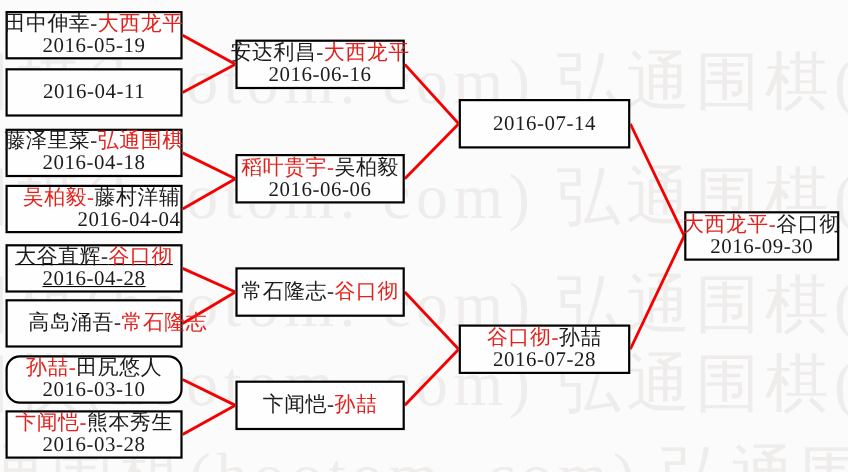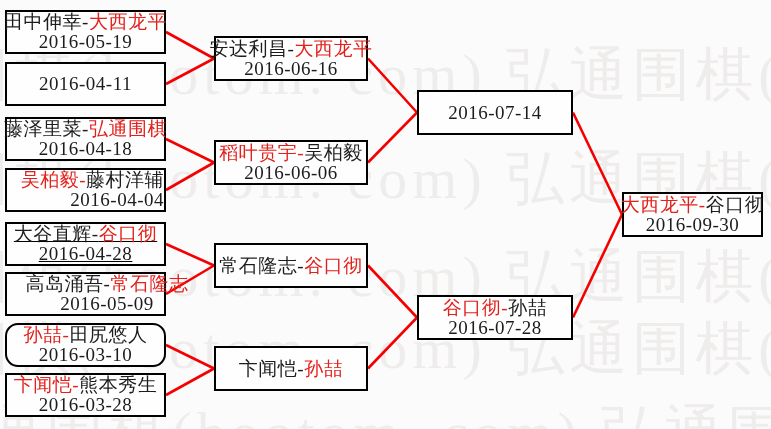--- a/index.html
+++ b/index.html
@@ -82,21 +82,20 @@
       <div class="match-box" style="left: 5px; top: 168px; width: 161px; height: 44px; align-items: flex-end;">
         <div class="players"><span class="win">吴柏毅-</span><span class="lose">藤村洋辅</span></div>
         <div class="date">2016-04-04</div>
       </div>
       <div class="match-box" style="left: 5px; top: 222px; width: 161px; height: 44px; text-decoration: underline;">
         <div class="players"><span class="lose">大谷直辉-</span><span class="win">谷口彻</span></div>
         <div class="date">2016-04-28</div>
       </div>
       <div class="match-box" style="left: 5px; top: 272px; width: 161px; height: 44px; padding-left: 43px;">
         <div class="players"><span class="lose">高岛涌吾-</span><span class="win">常石隆志</span></div>
-        <div class="date">2016-05-09</div>
       </div>
       <div class="match-box" style="left: 5px; top: 323px; width: 161px; height: 44px; border-radius: 13px;">
         <div class="players"><span class="win">孙喆-</span><span class="lose">田尻悠人</span></div>
         <div class="date">2016-03-10</div>
       </div>
       <div class="match-box" style="left: 5px; top: 373px; width: 161px; height: 44px;">
         <div class="players"><span class="win">卞闻恺-</span><span class="lose">熊本秀生</span></div>
         <div class="date">2016-03-28</div>
       </div>
       <div class="match-box" style="left: 214px; top: 36px; width: 154px; height: 45px;">

